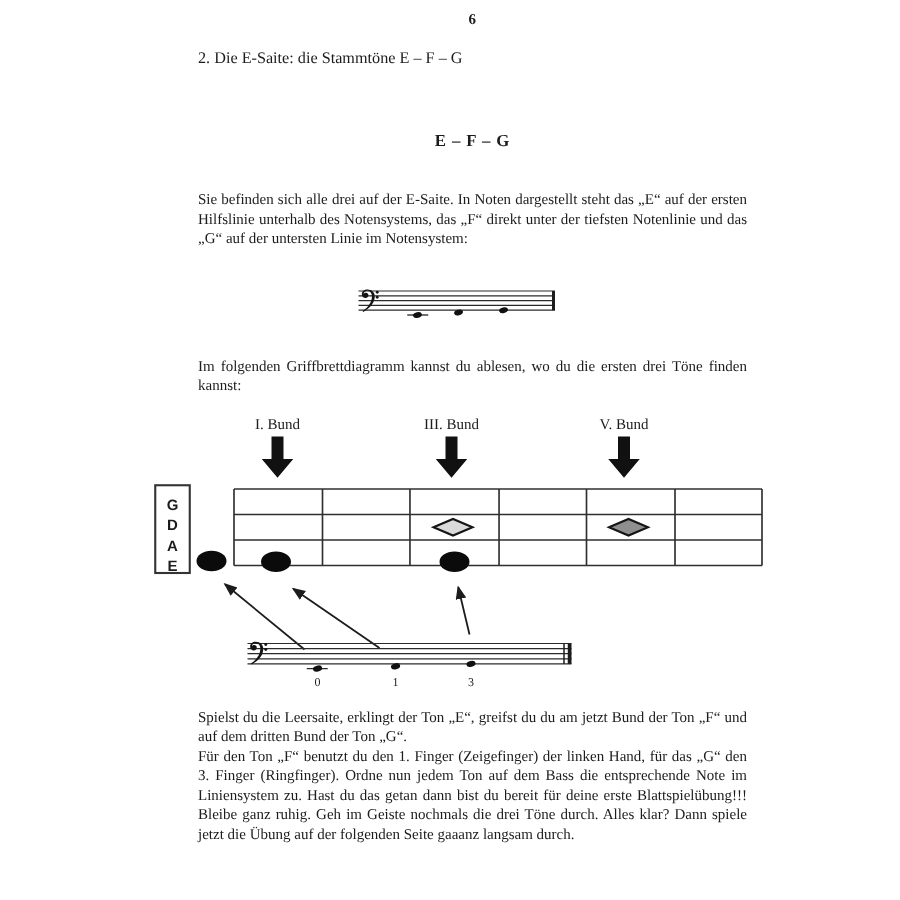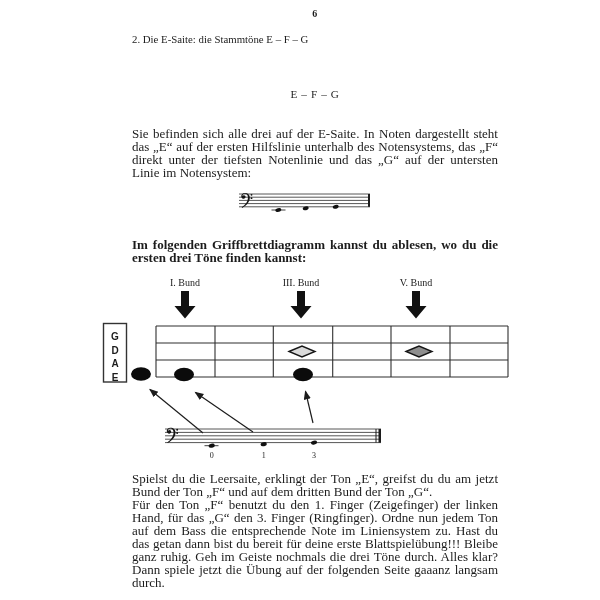--- a/index.html
+++ b/index.html
@@ -5,24 +5,24 @@
   html,body{margin:0;padding:0;background:#ffffff;}
   .page{
     position:relative;width:600px;height:600px;background:#ffffff;
     font-family:"Liberation Serif", serif;color:#1c1c1c;overflow:hidden;
   }
   .abs{position:absolute;}
   .textblock{left:132px;width:366px;}
   .pagenum{top:8px;text-align:center;font-size:10px;font-weight:bold;letter-spacing:.5px;}
   .heading{top:33px;font-size:10.8px;font-weight:normal;white-space:nowrap;}
   .intro{top:45.5px;font-size:10.3px;white-space:nowrap;}
-  .efg{top:88px;text-align:center;font-size:11.2px;font-weight:normal;letter-spacing:.6px;}
-  p.body{margin:0;font-size:13px;line-height:13px;text-align:justify;}
+  .efg{top:88px;text-align:center;font-size:11.2px;font-weight:bold;letter-spacing:.6px;}
+  p.body{margin:0;font-size:10px;line-height:13px;text-align:justify;}
   .para-staff{top:127px;}
-  .para-diagram{top:238px;font-weight:bold;}
+  .para-diagram{top:238px;}
   .closing{top:472px;}
   svg text{font-family:"Liberation Serif", serif;fill:#1c1c1c;}
   svg .stringletter{font-family:"Liberation Sans", sans-serif;font-weight:bold;font-size:10px;}
   svg .bundlabel{font-size:10px;}
   svg .fingering{font-size:8px;}
 </style>
 </head>
 <body>
 
 <div class="page">

